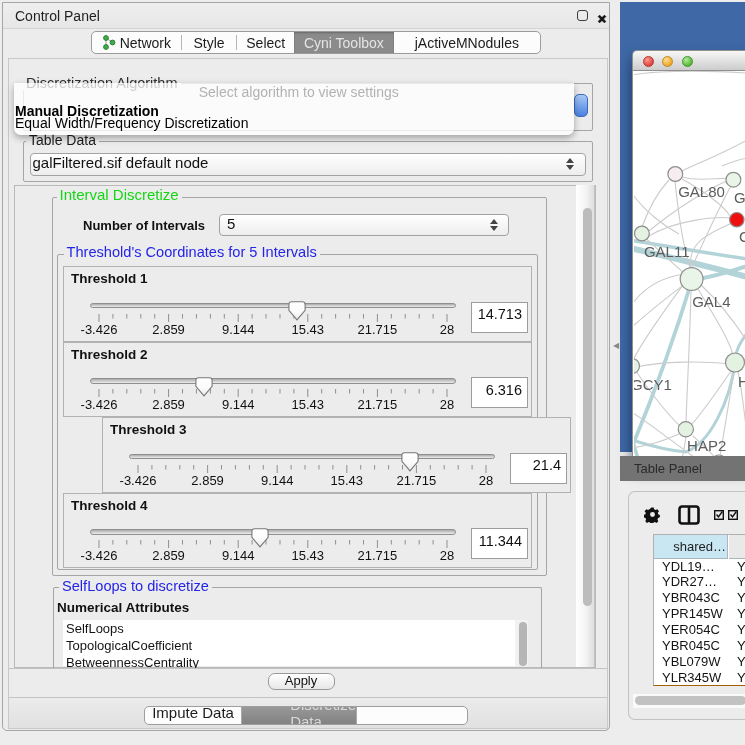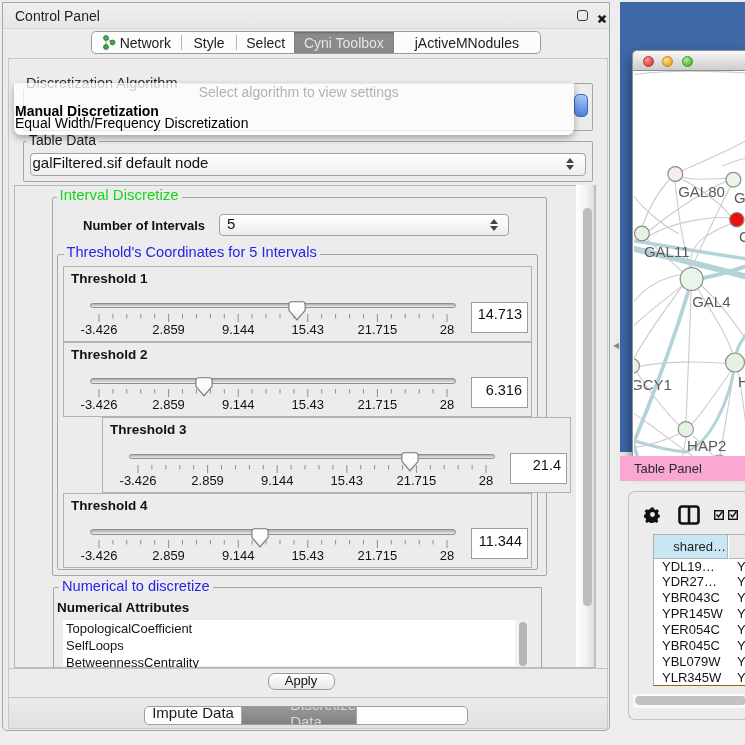--- a/index.html
+++ b/index.html
@@ -90,21 +90,21 @@
   border-radius:5px 0 0 0; box-shadow:0 8px 14px rgba(0,10,35,0.55);margin-top:44px; }
 #nettitle { position:absolute; left:0; top:0; width:100%; height:21px;
   background:linear-gradient(#f8f8f8,#cccccc); border:1px solid #8f8f8f; border-right:none;
   border-radius:5px 0 0 0; }
 .tl { position:absolute; top:5.1px; width:11px; height:11px; border-radius:50%; }
 #netbody { position:absolute; left:0; top:21px; width:114px; height:393px; background:#ffffff;
   border-left:1px solid #8f8f8f; overflow:hidden; }
 .net { position:absolute; left:1px; top:0; }
 .nlab { font-size:15px; fill:#5c5c5c; font-family:"Liberation Sans",sans-serif; }
 
-#tpband { position:absolute; left:620px; top:456px; width:125px; height:25px; background:#f9a8d4; }
+#tpband { position:absolute; left:620px; top:456px; width:125px; height:25px; background:#737373; }
 #tpband .t { position:absolute; left:14px; top:5px; font-size:13px; color:#2a2a2a; }
 #tcard { position:absolute; left:628px; top:491px; width:117px; height:229px;
   background:#ececec; border:1px solid #c2c2c2; border-right:none; border-radius:7px 0 0 7px; }
 #ttable { position:absolute; left:653px; top:533.5px; width:112px; height:152px;
   background:#ffffff; border-top:1px solid #b0b0b0; border-left:1px solid #b0b0b0;
   border-bottom:1px solid #a16207; overflow:hidden; font-size:13px; }
 #th1 { position:absolute; left:0; top:0; width:74px; height:24px; background:#c9e7f2;
   border-right:1px solid #a9b6bb; border-bottom:1px solid #a9b6bb;
   text-align:right; padding-right:1px; line-height:24px; color:#222; }
 #th2 { position:absolute; left:75px; top:0; width:38px; height:24px; background:#e9e9e9;
@@ -350,25 +350,25 @@
 <div class="tlab" style="left:213.8px;top:54.5px;width:60px;">15.43</div>
 <div class="tlab" style="left:283.4px;top:54.5px;width:60px;">21.715</div>
 <div class="tlab" style="left:353.0px;top:54.5px;width:60px;">28</div>
 <svg class="thumb" style="left:186.6px;top:34px;" width="18" height="20" viewBox="0 0 18 20">
             <path d="M0.9 3.4 Q0.9 0.7 3.6 0.7 L14.4 0.7 Q17.1 0.7 17.1 3.4 L17.1 9.4 L9 18.9 L0.9 9.4 Z" fill="url(#thg)" stroke="#777777" stroke-width="1.1"></path>
           </svg>
 <div class="vbox" style="top:34.5px;">11.344</div>
 </div>
 
     <div class="group" style="left:44px; top:528px; width:489px; height:82px; border-bottom:none;"></div>
-    <div class="gtitle" style="left:50px; top:519.5px; color:#2424e8; font-size:14.6px;">Numerical to discretize</div>
+    <div class="gtitle" style="left:50px; top:519.5px; color:#2424e8; font-size:14.6px;">SelfLoops to discretize</div>
     <div style="position:absolute; left:48px; top:540.5px; font-size:13.5px; font-weight:bold; color:#111;">Numerical Attributes</div>
     <div id="attlist" style="left:54px; top:561px; width:465px; height:46px;">
-      <div>TopologicalCoefficient</div>
-          <div>SelfLoops</div>
+      <div>SelfLoops</div>
+          <div>TopologicalCoefficient</div>
           <div>BetweennessCentrality</div>
     </div>
     <div id="alscroll" style="left:505.8px; top:561px; width:13px; height:46px;"></div>
     <div id="althumb" style="left:509.5px; top:563.3px; width:8.5px; height:44px;"></div>
 
     <div id="applyrow">
           <div id="applybtn">Apply</div>
         </div>
     <div id="botrow">
       <div id="segbox">

